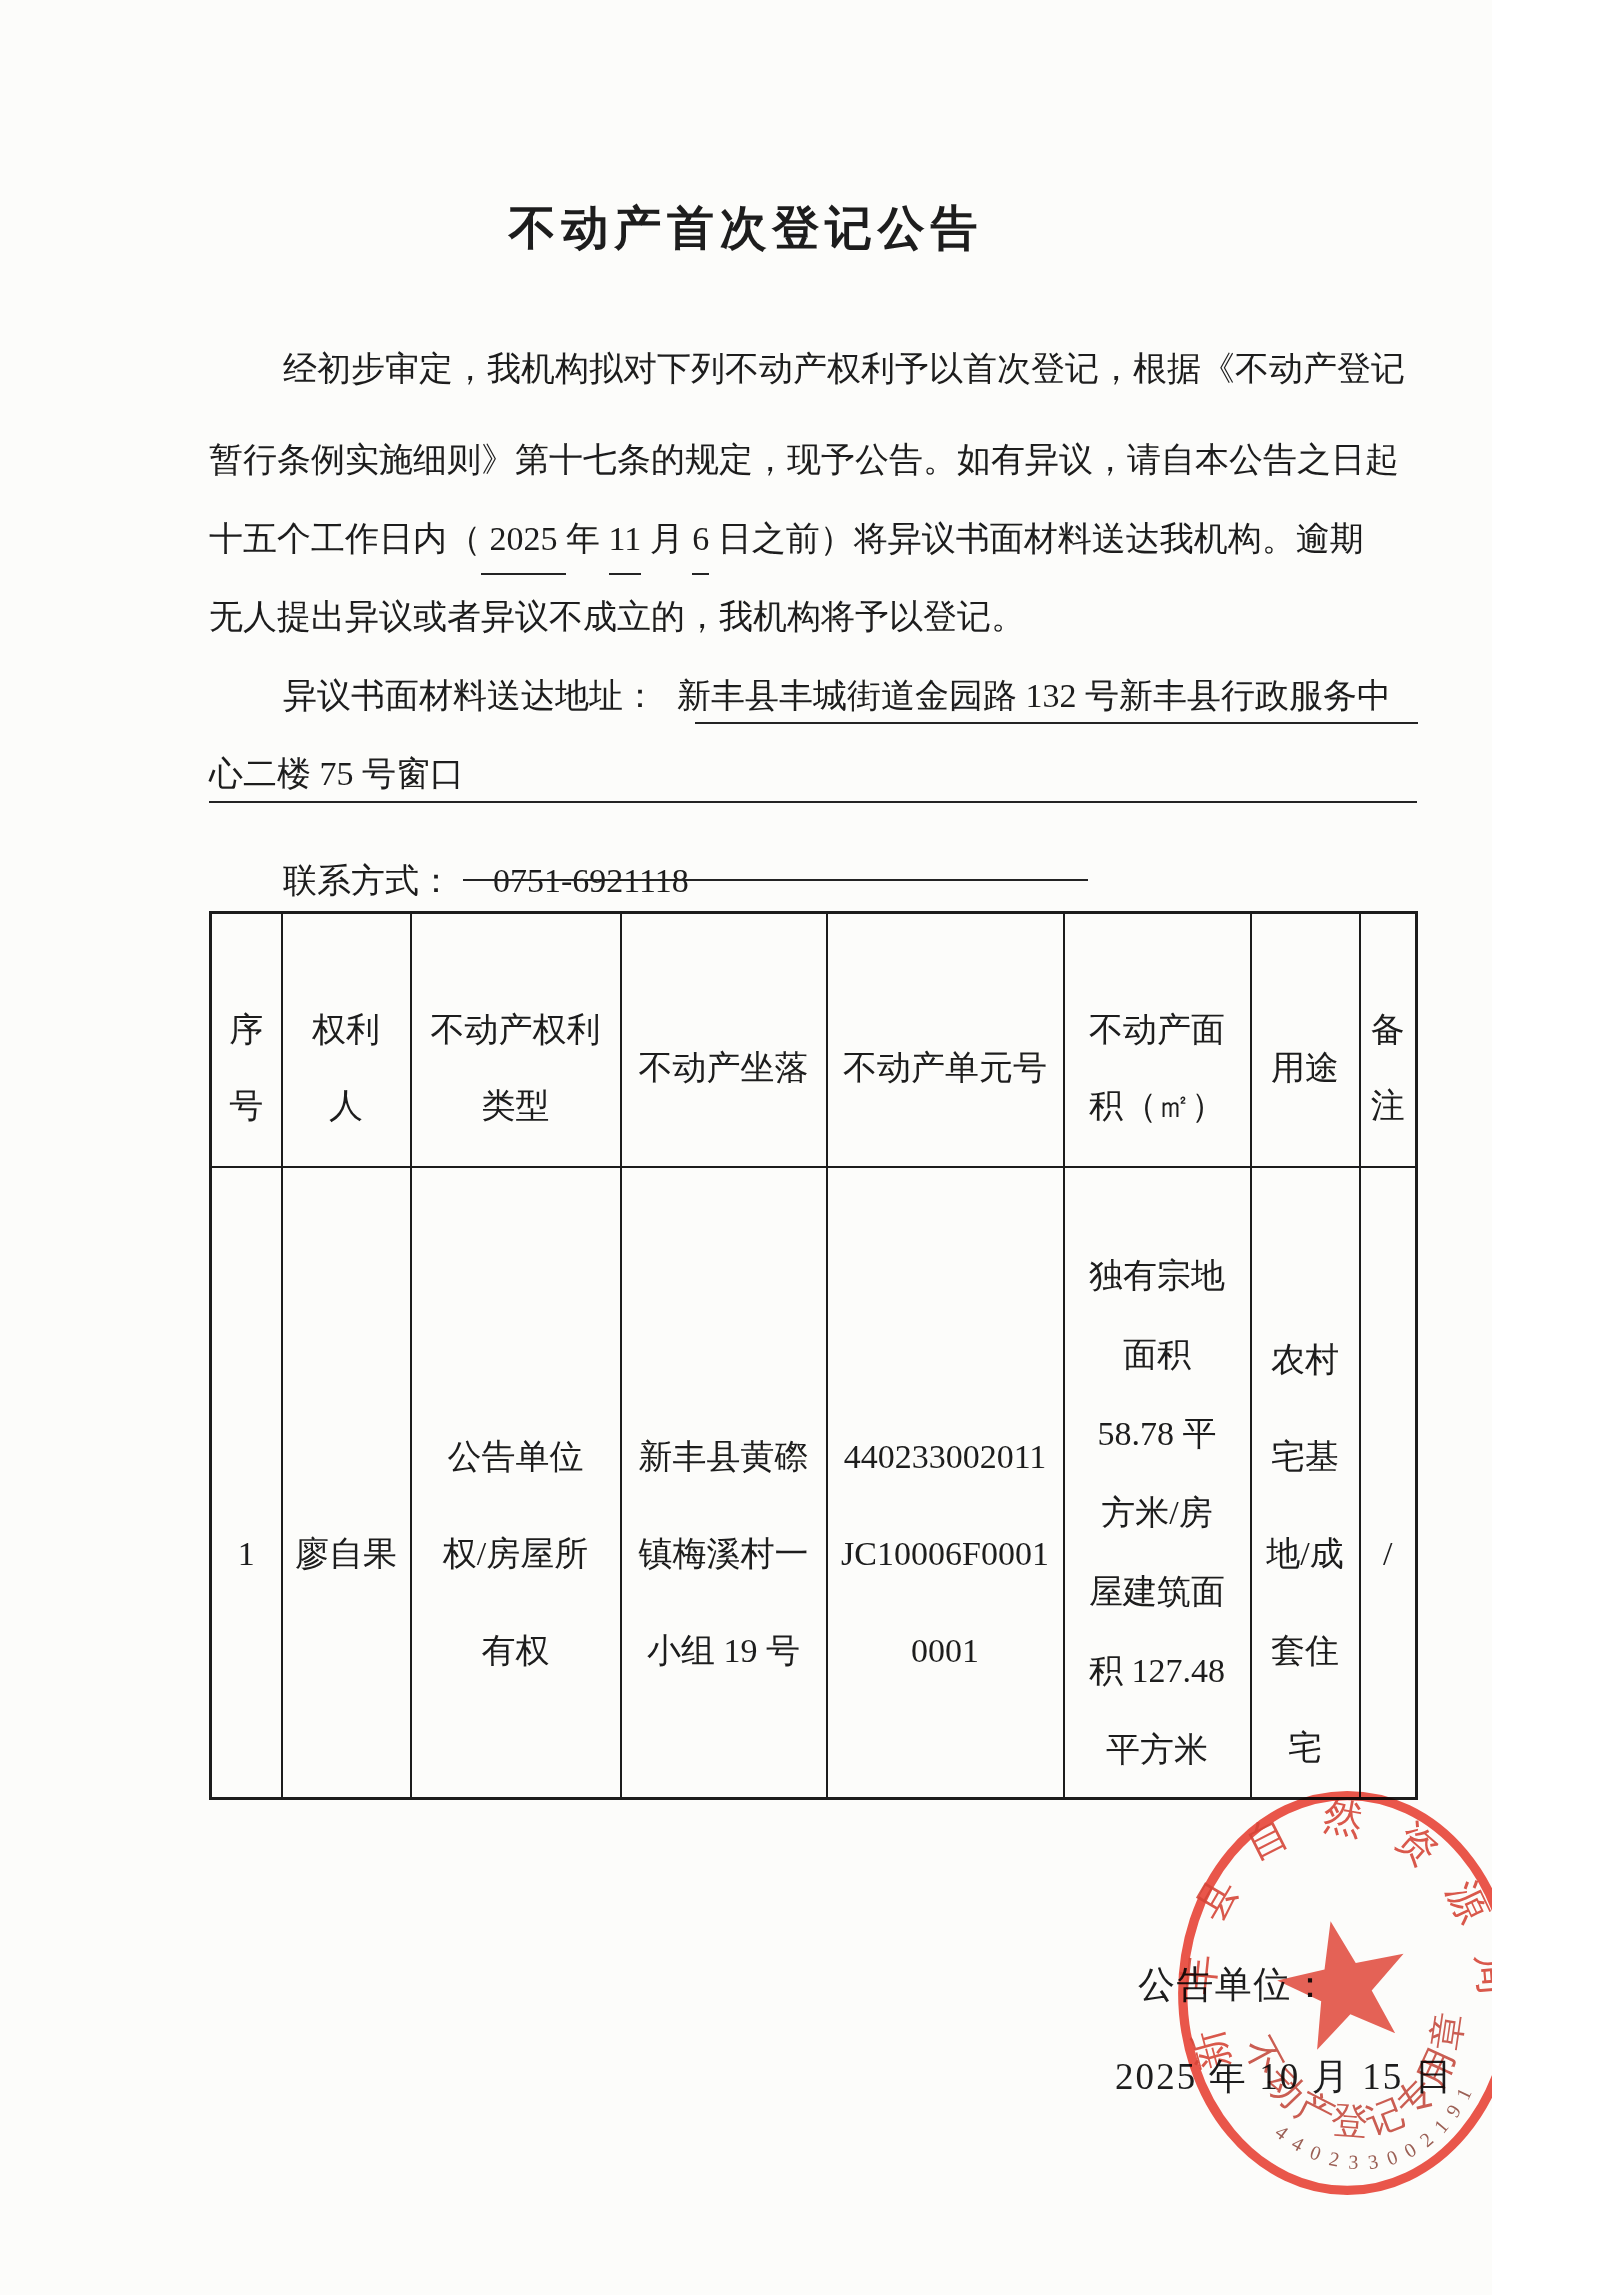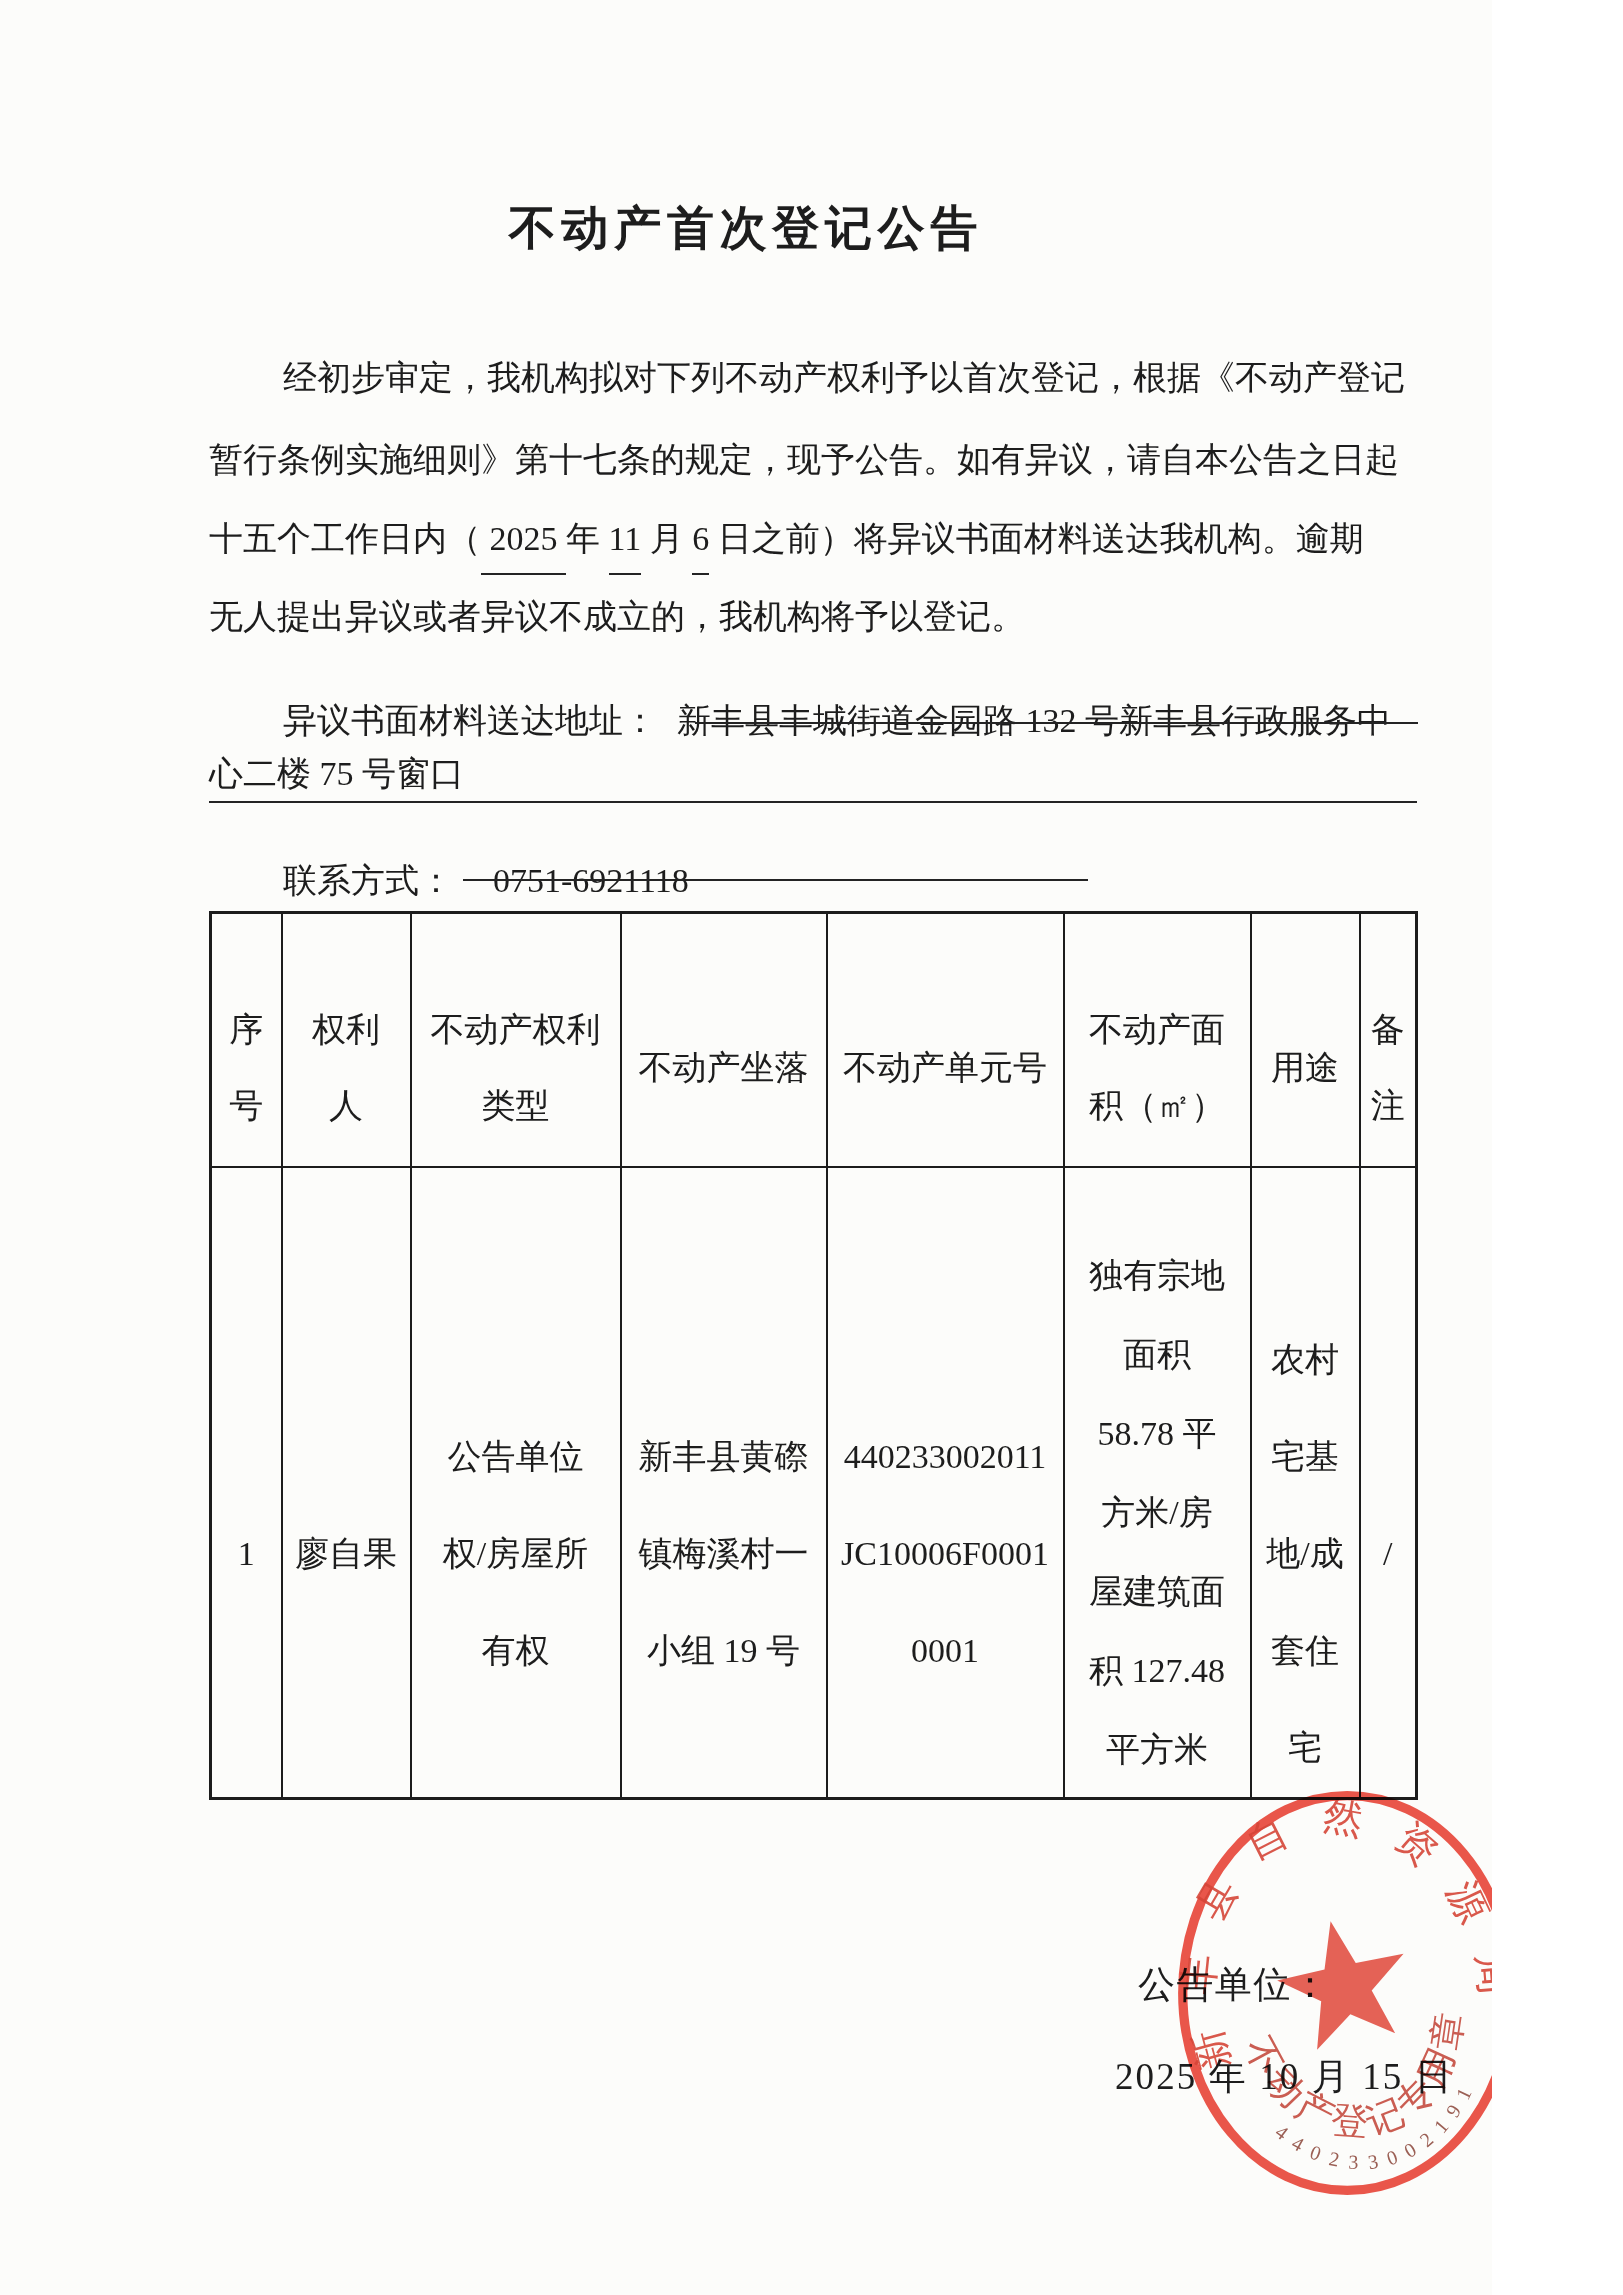--- a/index.html
+++ b/index.html
@@ -45,30 +45,30 @@
     mix-blend-mode:multiply; opacity:0.93;
   }
 </style>
 </head>
 <body>
 
 <div class="page">
 
   <div class="doc-title">不动产首次登记公告</div>
 
-  <div class="line indent" style="top:357px;">经初步审定，我机构拟对下列不动产权利予以首次登记，根据《不动产登记</div>
+  <div class="line indent" style="top:348px;">经初步审定，我机构拟对下列不动产权利予以首次登记，根据《不动产登记</div>
   <div class="line" style="top:439px;">暂行条例实施细则》第十七条的规定，现予公告。如有异议，请自本公告之日起</div>
 
   <div class="line" style="top:518px;">
     <span>十五个工作日内（</span><span class="u"> 2025 </span><span>年 </span><span class="u">11</span><span> 月 </span><span class="u">6</span><span> 日之前）将异议书面材料送达我机构。逾期</span>
   </div>
 
   <div class="line" style="top:596px;">无人提出异议或者异议不成立的，我机构将予以登记。</div>
 
-  <div class="line indent" style="top:675px;margin-top:25px;">
+  <div class="line indent" style="top:675px;">
     <span>异议书面材料送达地址：</span><span class="gap"></span><span>新丰县丰城街道金园路 132 号新丰县行政服务中</span>
   </div>
   <div class="hline" style="left:695px; width:723px; top:722px;"></div>
 
   <div class="line" style="top:753px;">心二楼 75 号窗口</div>
   <div class="hline" style="left:209px; width:1208px; top:801px;"></div>
 
   <div class="line indent" style="top:860px;">
     <span>联系方式：</span><span class="gap"></span><span class="gap"></span><span>0751-6921118</span>
   </div>

